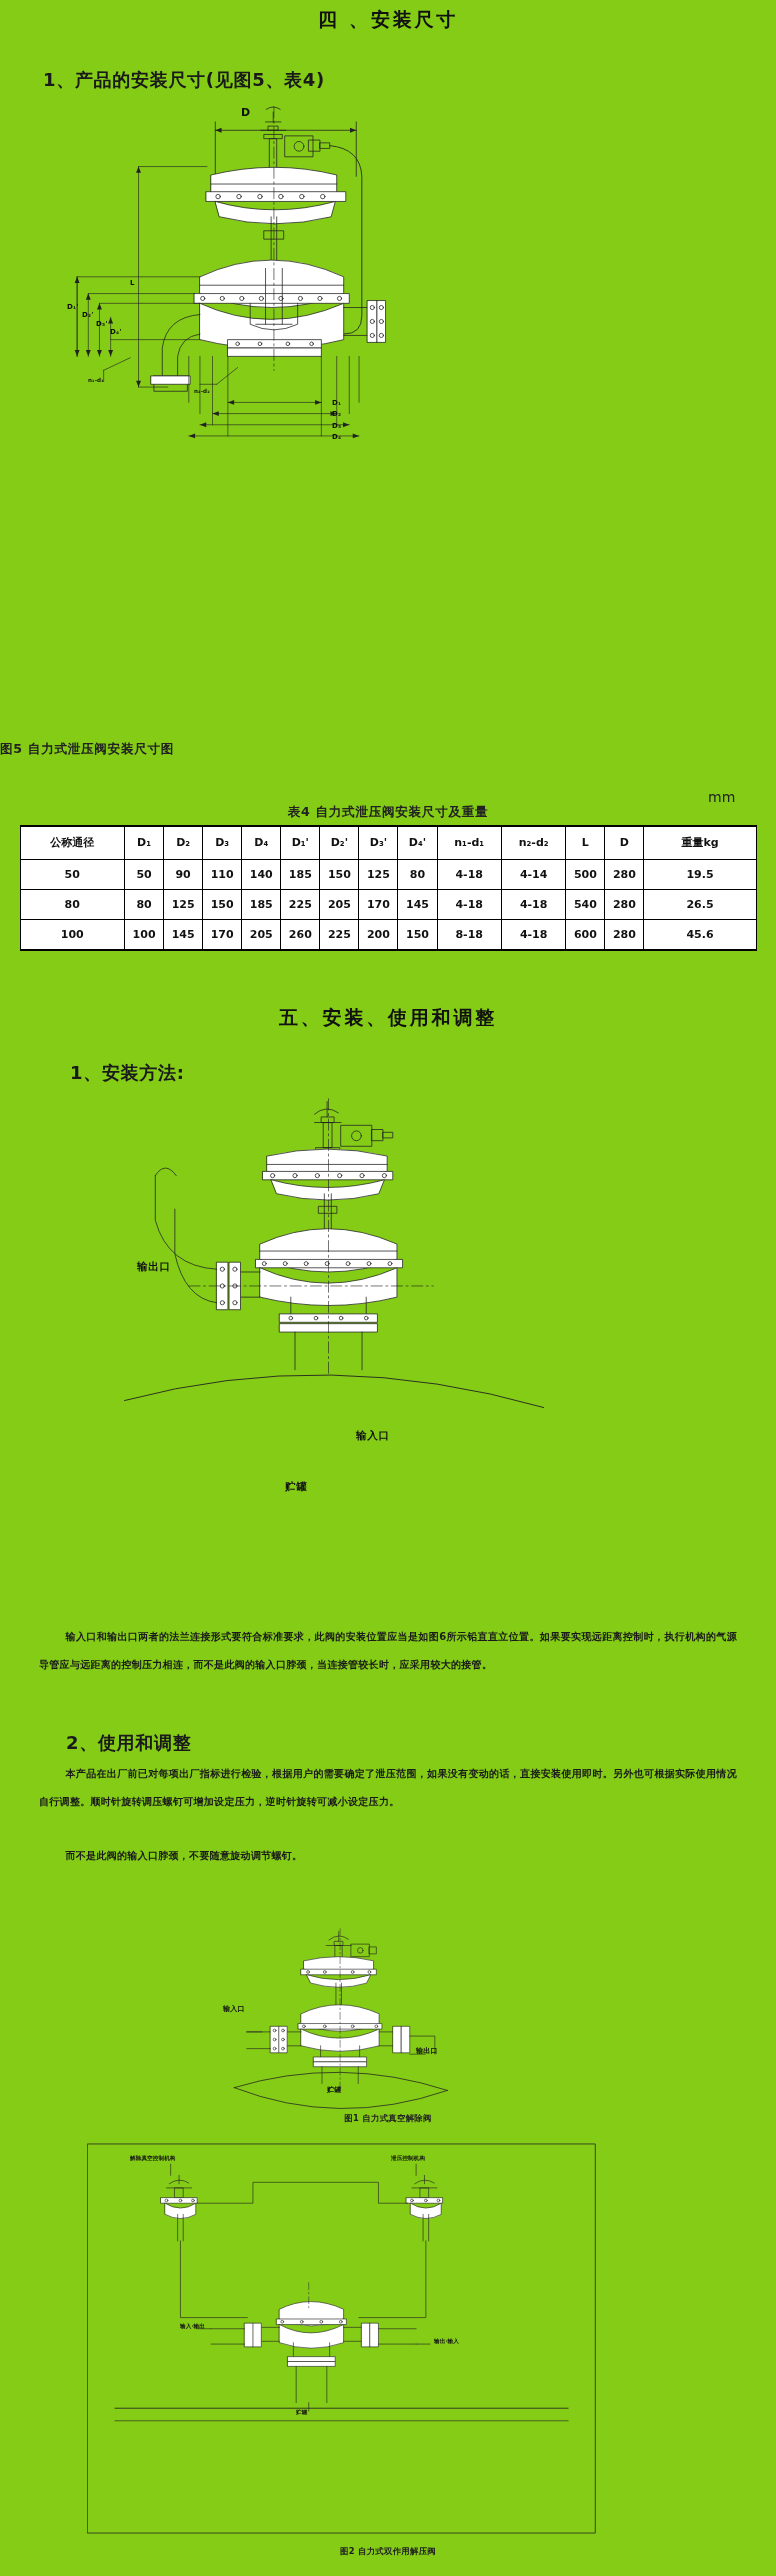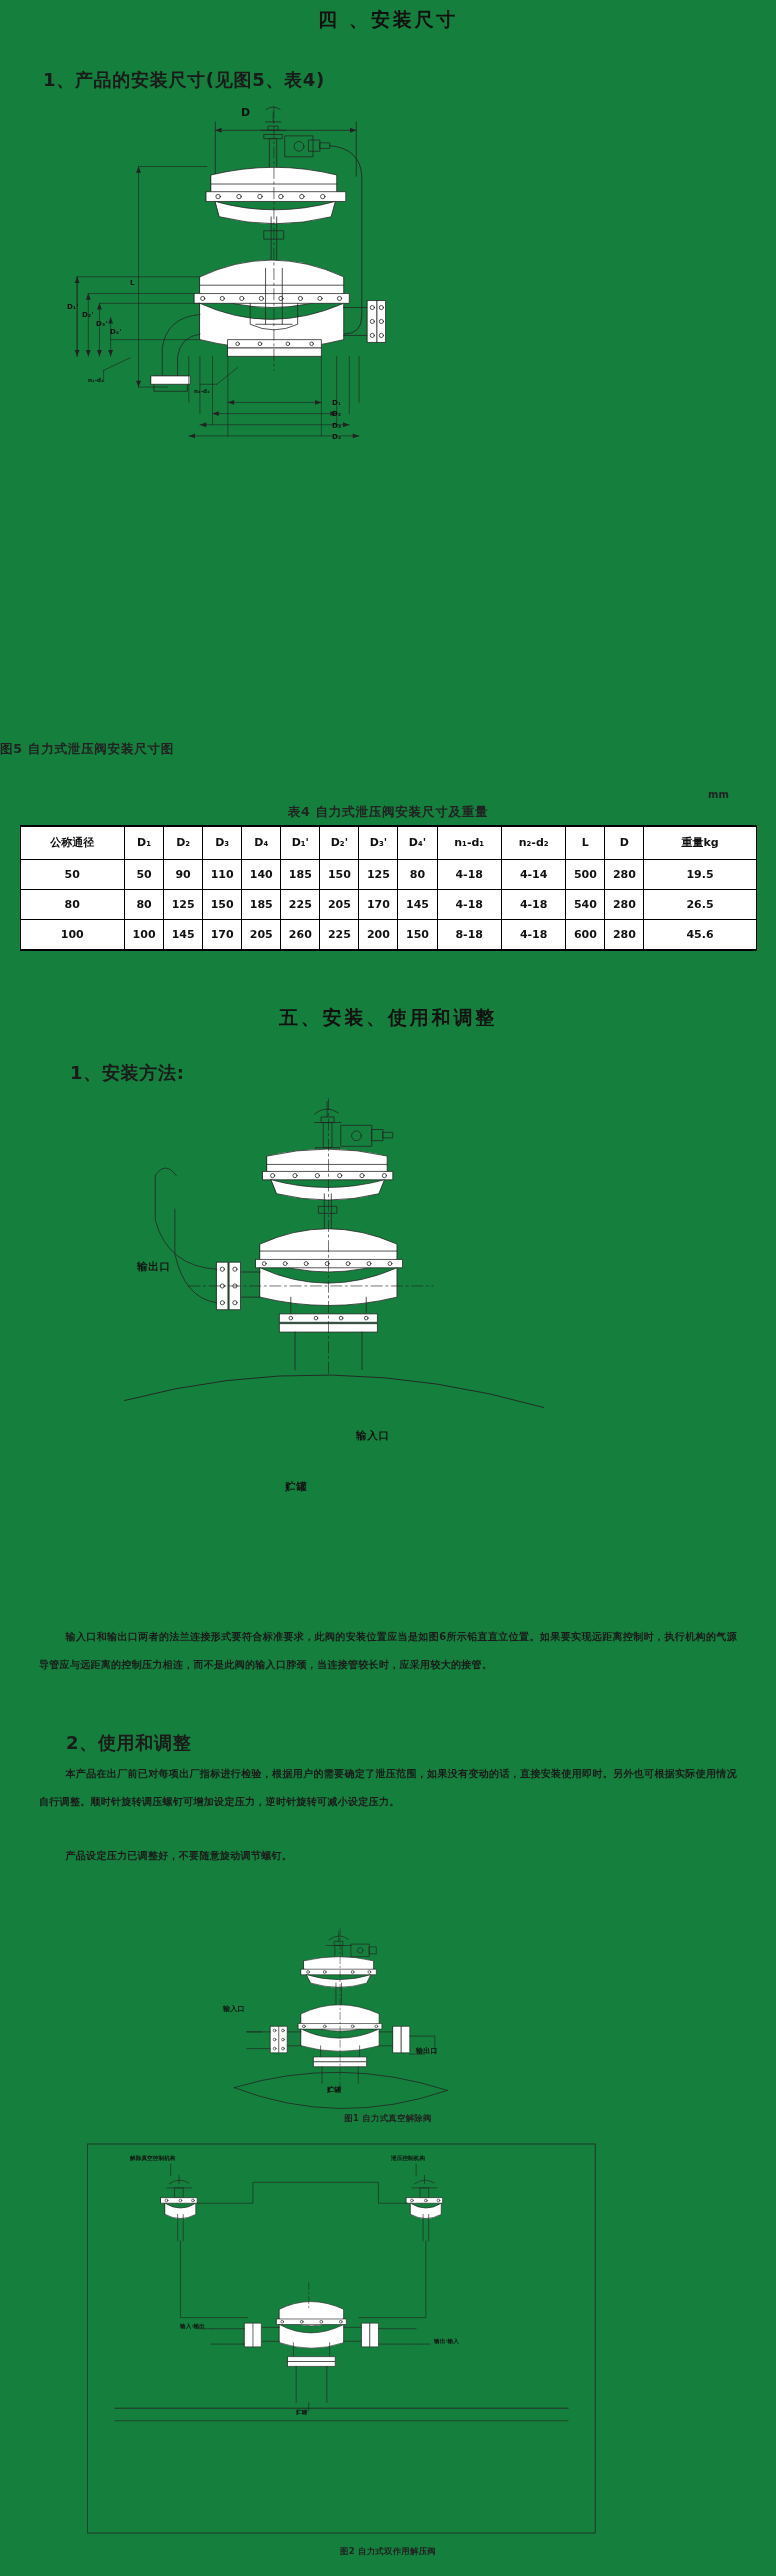--- a/index.html
+++ b/index.html
@@ -9,21 +9,21 @@
   }
   body {
     font-family: "DejaVu Sans", "Liberation Sans", sans-serif;
     color: #1a1a1a;
   }
   #page {
     position: relative;
     width: 776px;
     height: 2576px;
     margin: 0 auto;
-    background: #15803d;
+    background: #84cc16;
     overflow: hidden;
   }
 
   
   .h-main {
     position: absolute;
     width: 100%;
     text-align: center;
     font-size: 19px;
     font-weight: bold;
@@ -59,22 +59,22 @@
     position: absolute;
     width: 100%;
     text-align: center;
     font-size: 12.6px;
     font-weight: bold;
     color: #222;
     letter-spacing: 0.7px;
   }
   .unit-mm {
     position: absolute;
-    font-size: 10px;
-    font-weight: bold;
+    font-size: 14px;
+    font-weight: normal;
     color: #222;
   }
   .para {
     position: absolute;
     font-size: 10px;
     line-height: 28px;
     color: #1a1a1a;
     font-weight: bold;
     text-align: justify;
     letter-spacing: 0.3px;
@@ -491,21 +491,21 @@
   <div class="dlabel" style="left:356px; top:1429px;">输入口</div>
   <div class="dlabel" style="left:285px; top:1480px;">贮罐</div>
 
 
   <div class="para indent" style="left:39px; top:1623px; width:698px;">输入口和输出口两者的法兰连接形式要符合标准要求，此阀的安装位置应当是如图6所示铅直直立位置。如果要实现远距离控制时，执行机构的气源导管应与远距离的控制压力相连，而不是此阀的输入口脖颈，当连接管较长时，应采用较大的接管。</div>
 
   <div class="sub-line" style="left:66px; top:1731px;">2、使用和调整</div>
 
   <div class="para indent" style="left:39px; top:1760px; width:698px;">本产品在出厂前已对每项出厂指标进行检验，根据用户的需要确定了泄压范围，如果没有变动的话，直接安装使用即时。另外也可根据实际使用情况自行调整。顺时针旋转调压螺钉可增加设定压力，逆时针旋转可减小设定压力。</div>
 
-  <div class="para indent" style="left:39px; top:1842px; width:698px;">产品设定压力已调整好，不要随意旋动调节螺钉。</div>
+  <div class="para indent" style="left:39px; top:1842px; width:698px;">而不是此阀的输入口脖颈，不要随意旋动调节螺钉。</div>
 
 
   <div class="draw" style="left:202px; top:1926px;">
     <svg width="279" height="209" viewBox="0 0 400 300" fill="none" stroke="#222" stroke-width="0.9" stroke-linecap="round" stroke-linejoin="round">
 
       <path d="M182 20 q14 -11 28 -1"></path>
       <line x1="196" y1="8" x2="196" y2="22"></line>
       <rect x="190" y="22" width="12" height="6"></rect>
       <path d="M178 28 h36"></path>
       <rect x="191" y="28" width="10" height="18"></rect>

